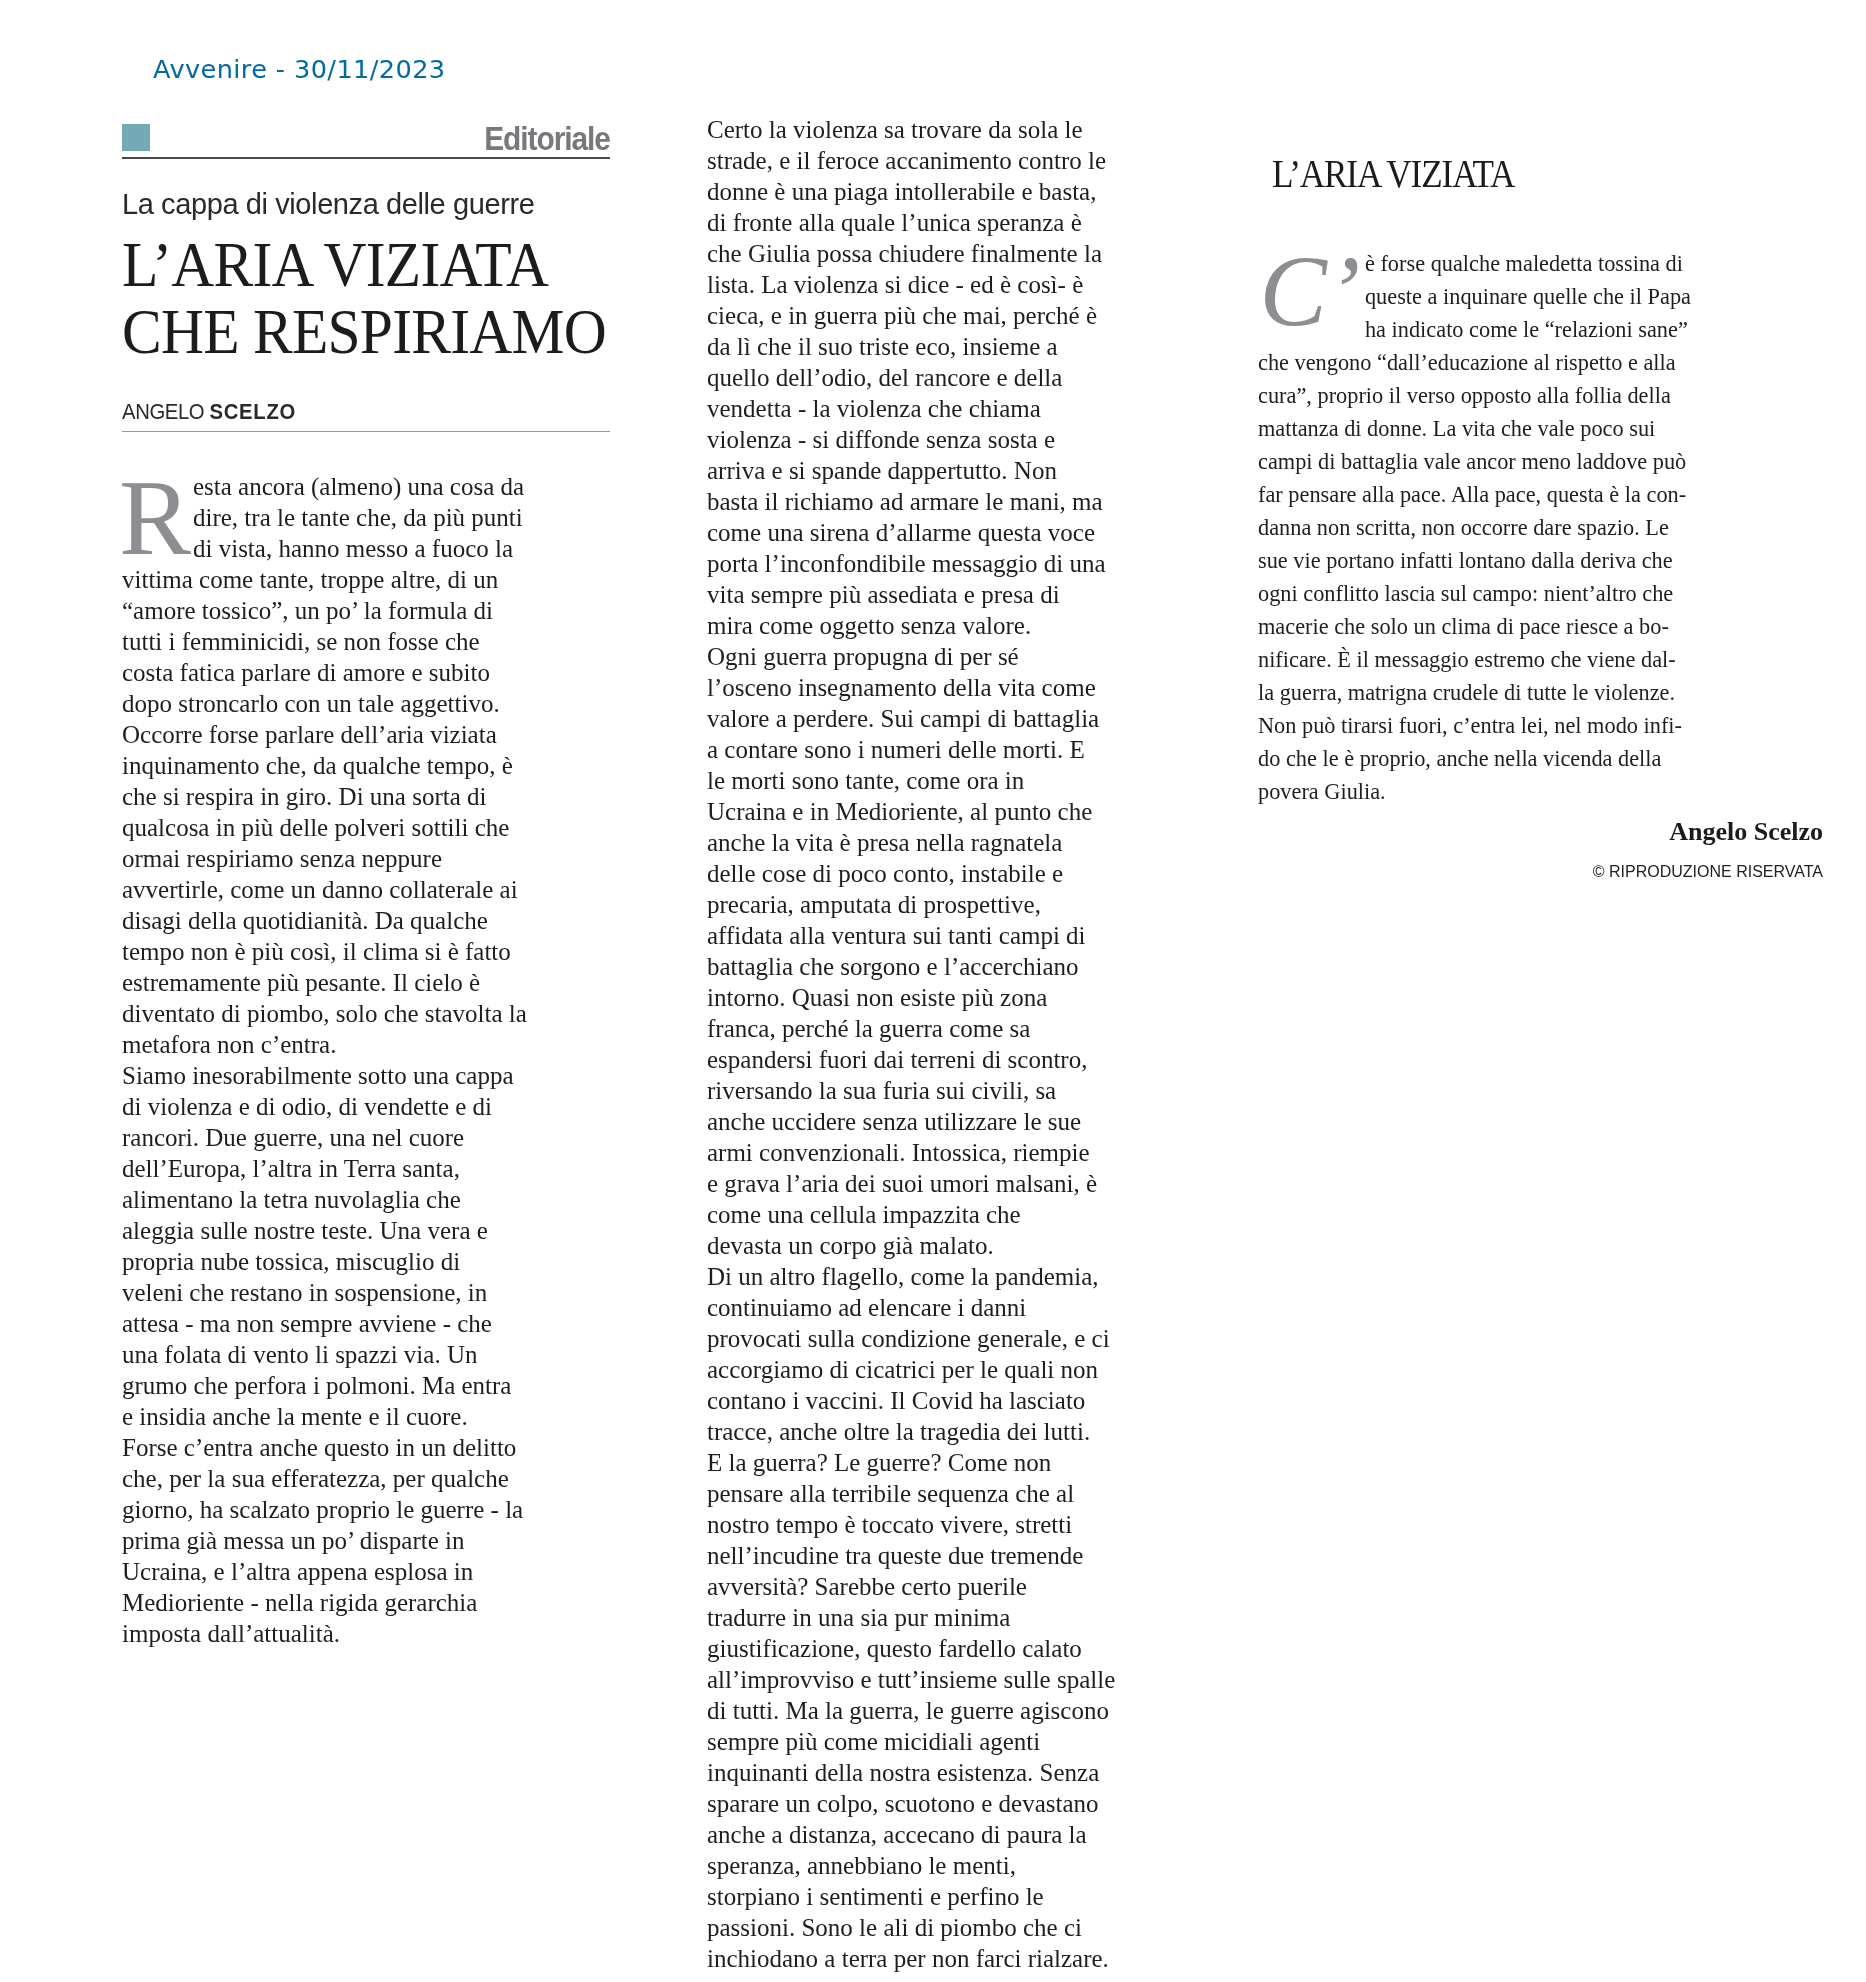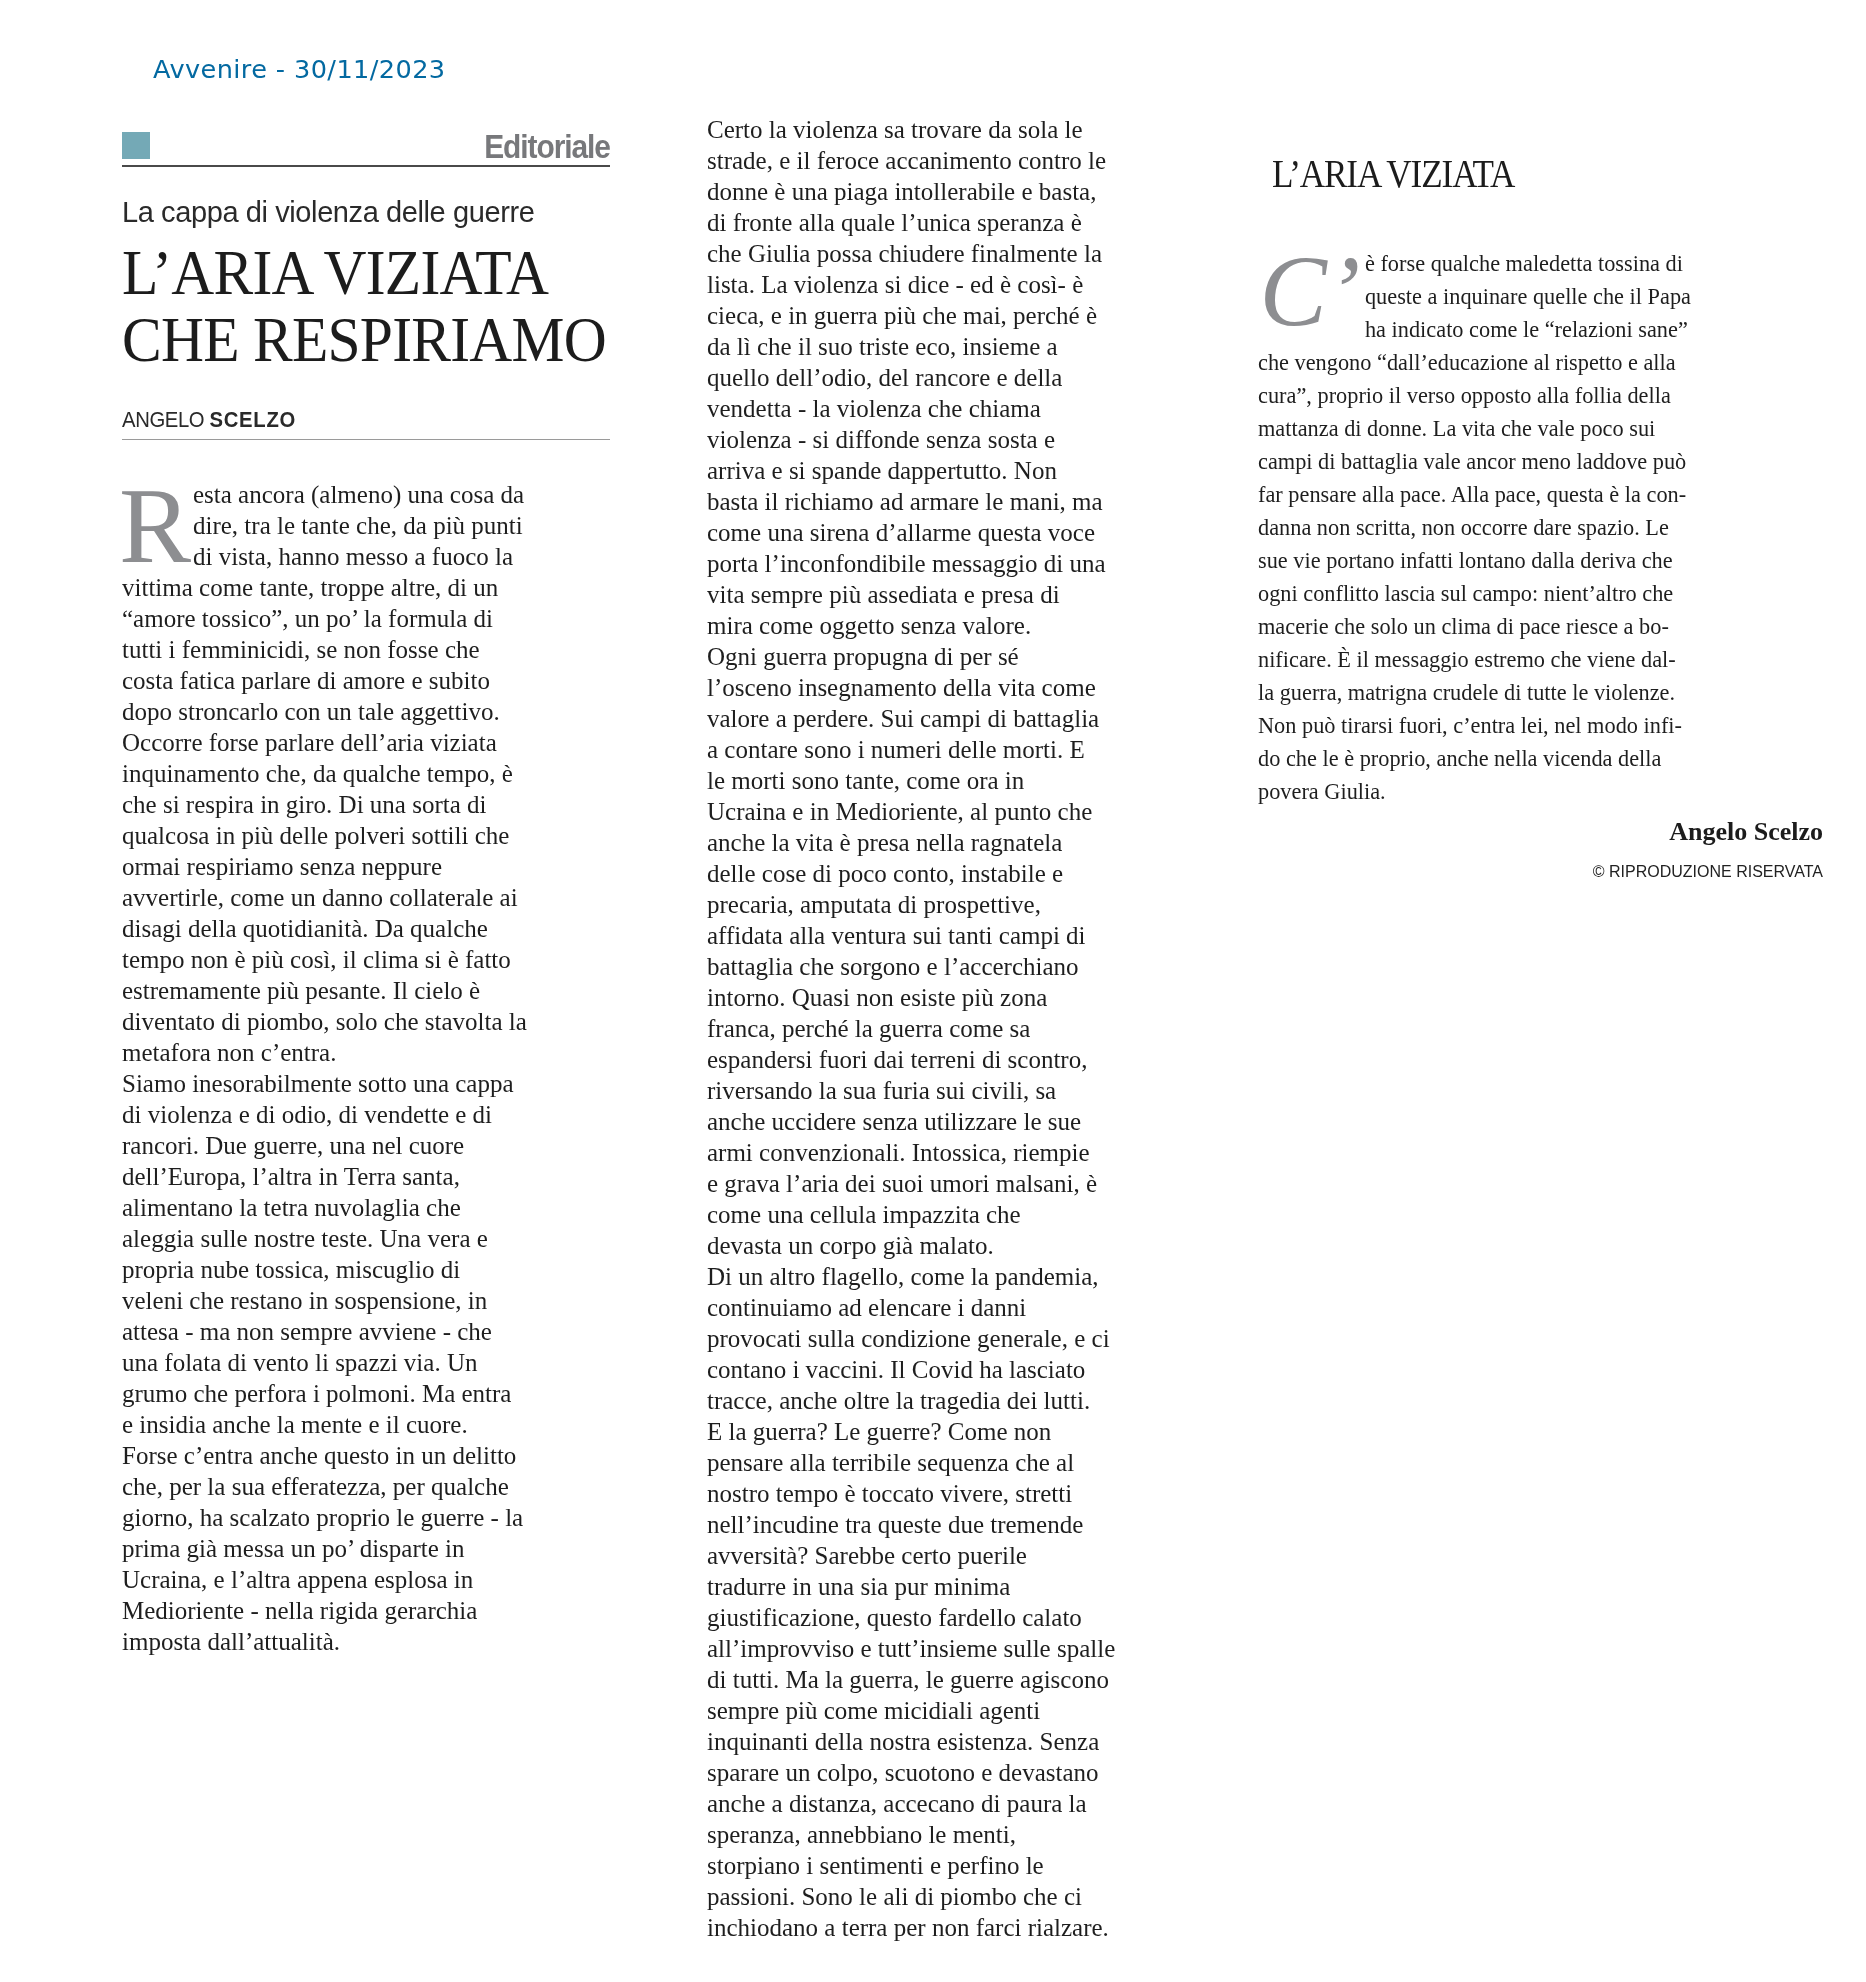--- a/index.html
+++ b/index.html
@@ -1,18 +1,18 @@
 <!DOCTYPE html>
 <html style="font-size:12.4px"><head>
 <meta charset="utf-8">
 <style>
   html, body { margin:0; padding:0; background:#ffffff; }
   body { width:1866px; height:1983px; position:relative; overflow:hidden; color:#1e1e1e; }
   .source { position:absolute; left:153px; top:54px; font-family:"DejaVu Sans", sans-serif; font-size:25.6px; color:#0369a1; letter-spacing:0.4px; }
-  .col1 { position:absolute; left:122px; top:128px; width:488px; }
+  .col1 { position:absolute; left:122px; top:120px; width:488px; }
   .sec-head { position:relative; height:37px; }
   .sec-square { position:absolute; left:0; top:3.9px; width:28px; height:27px; background:#74a9b6; }
   .sec-label { position:absolute; right:0; top:-1.5px; font-family:"Liberation Sans", sans-serif; font-weight:bold; font-size:34px; color:#77787b; letter-spacing:-1.2px; transform:scaleX(0.88); transform-origin:right center; }
   .rule-dark { height:2.3px; background:#4a4a4a; margin-top:0; }
   .kicker { font-family:"Liberation Sans", sans-serif; font-size:29px; color:#2a2a2a; margin-top:29px; letter-spacing:-0.4px; }
   .title { font-family:"Liberation Serif", serif; font-size:64px; line-height:67px; color:#1c1c1c; margin-top:9.3px; letter-spacing:-0.8px; transform:scaleX(0.93); transform-origin:left; white-space:nowrap; }
   .byline { font-family:"Liberation Sans", sans-serif; font-size:22.5px; color:#2a2a2a; margin-top:34px; letter-spacing:-0.4px; transform:scaleX(0.9); transform-origin:left; }
   .byline b { font-weight:bold; letter-spacing:0.8px; }
   .rule-light { height:1.5px; background:#9a9a9a; margin-top:6.2px; }
   .body { font-family:"Liberation Serif", serif; font-size:25px; line-height:31px; color:#1e1e1e; }
@@ -130,20 +130,21 @@
       <span class="ln">espandersi fuori dai terreni di scontro,</span>
       <span class="ln">riversando la sua furia sui civili, sa</span>
       <span class="ln">anche uccidere senza utilizzare le sue</span>
       <span class="ln">armi convenzionali. Intossica, riempie</span>
       <span class="ln">e grava l’aria dei suoi umori malsani, è</span>
       <span class="ln">come una cellula impazzita che</span>
       <span class="ln">devasta un corpo già malato.</span>
       <span class="ln">Di un altro flagello, come la pandemia,</span>
       <span class="ln">continuiamo ad elencare i danni</span>
       <span class="ln">provocati sulla condizione generale, e ci</span>
+      <span class="ln">accorgiamo di cicatrici per le quali non</span>
       <span class="ln">contano i vaccini. Il Covid ha lasciato</span>
       <span class="ln">tracce, anche oltre la tragedia dei lutti.</span>
       <span class="ln">E la guerra? Le guerre? Come non</span>
       <span class="ln">pensare alla terribile sequenza che al</span>
       <span class="ln">nostro tempo è toccato vivere, stretti</span>
       <span class="ln">nell’incudine tra queste due tremende</span>
       <span class="ln">avversità? Sarebbe certo puerile</span>
       <span class="ln">tradurre in una sia pur minima</span>
       <span class="ln">giustificazione, questo fardello calato</span>
       <span class="ln">all’improvviso e tutt’insieme sulle spalle</span>

